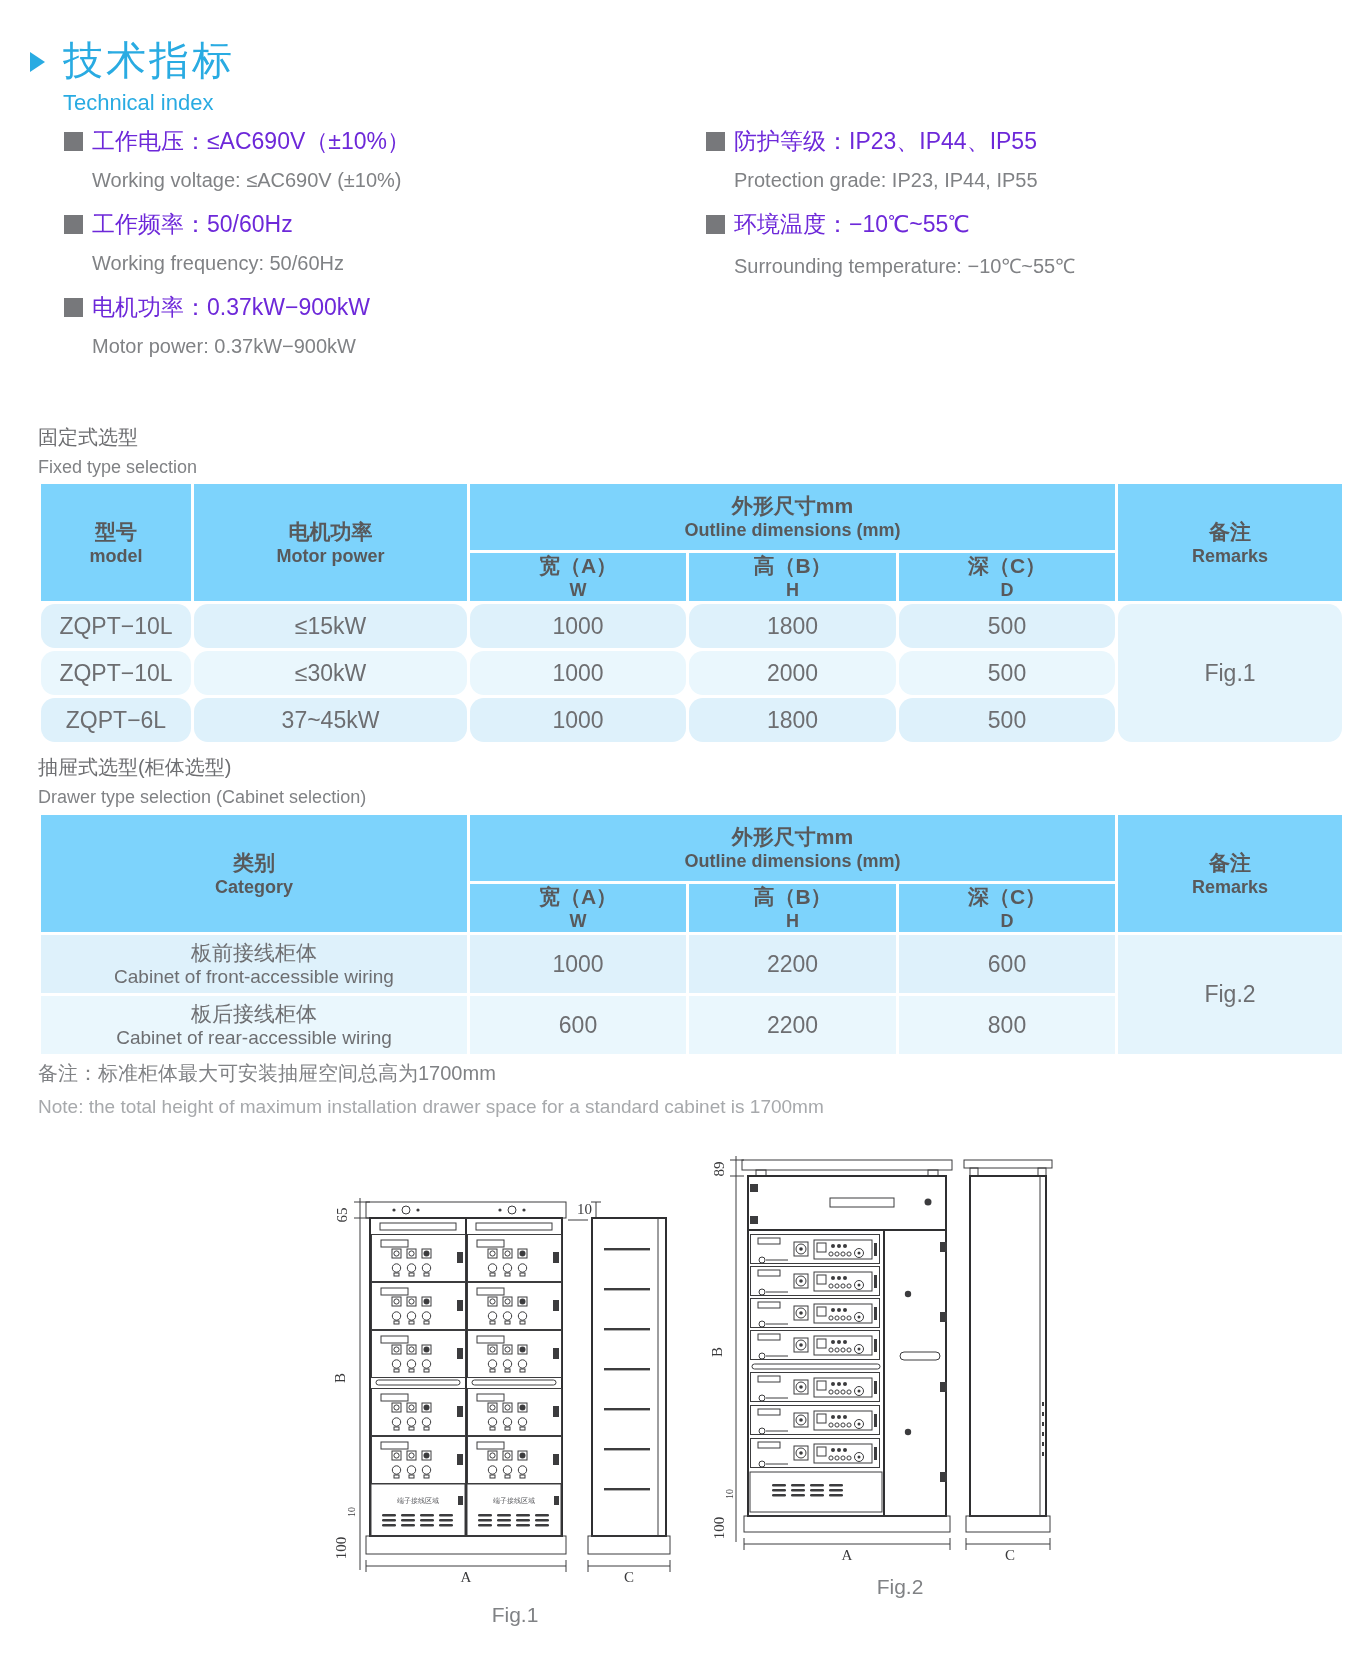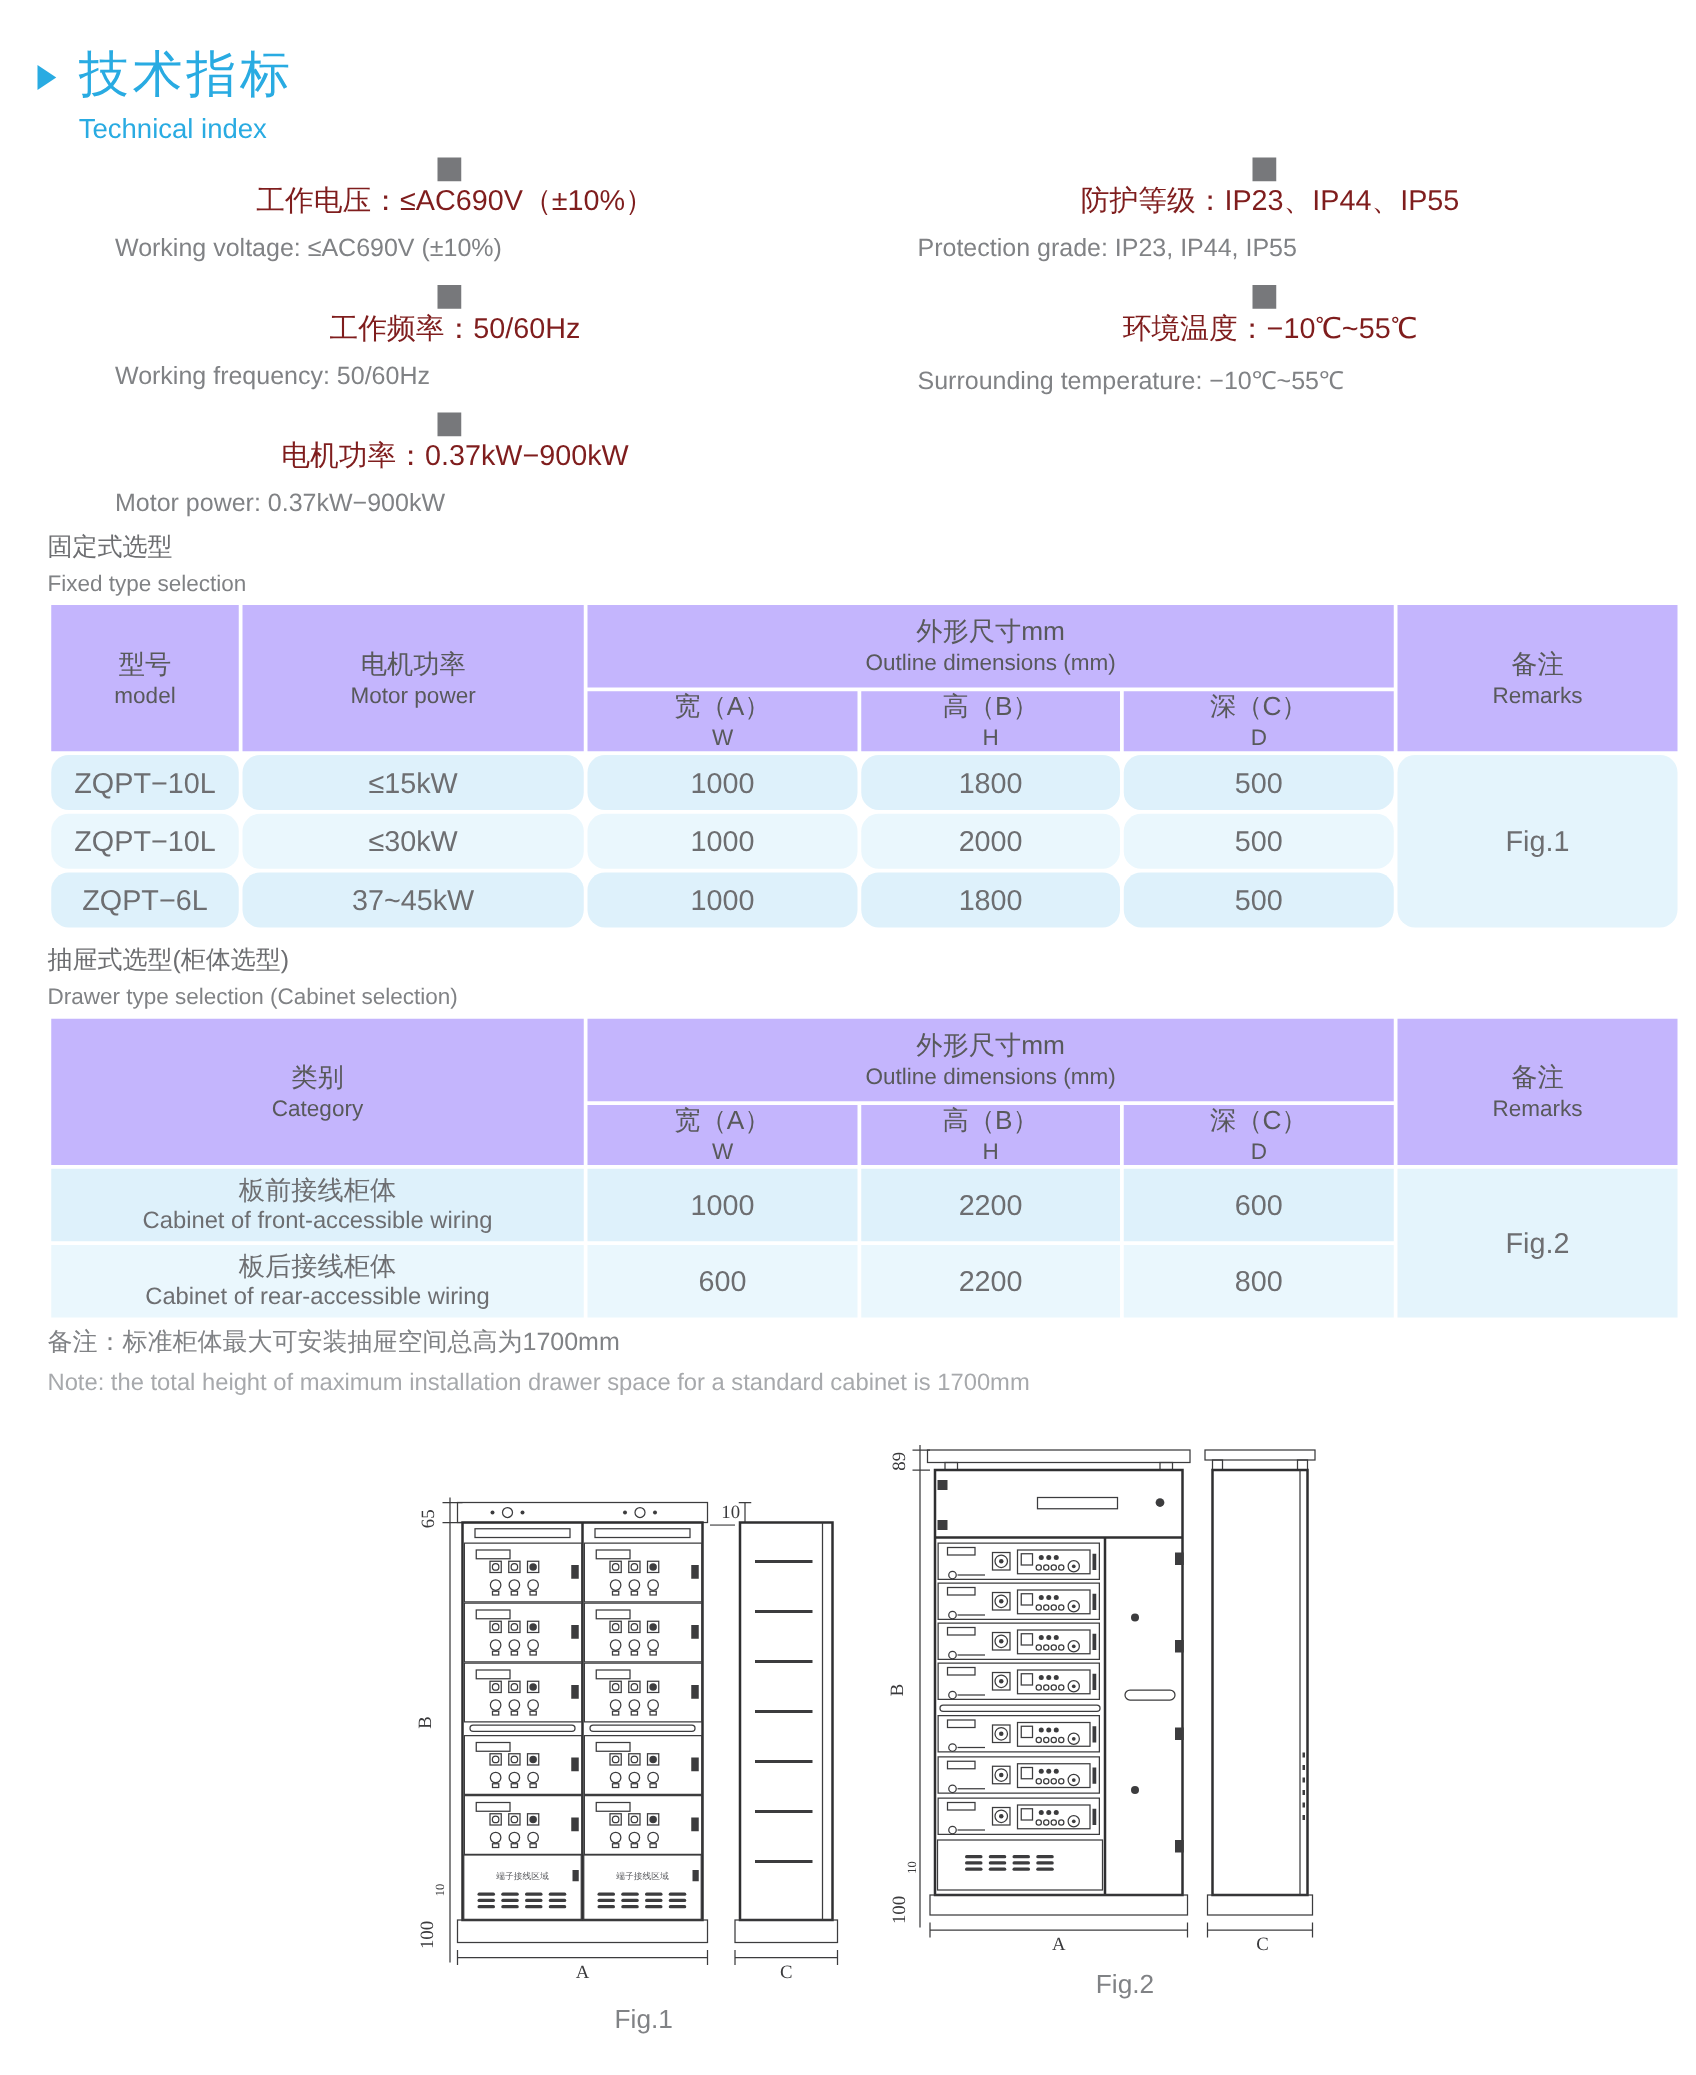--- a/index.html
+++ b/index.html
@@ -13,35 +13,35 @@
            border-bottom:10px solid transparent; margin-top:16px; }
   .title-block { margin-left:18px; }
   .title-zh { font-size:40px; color:#29abe2; letter-spacing:3px; line-height:48px; }
   .title-en { font-size:22px; color:#29abe2; margin-top:6px; }
 
   
   .spec-col { position:absolute; top:126px; }
   .spec-col.left { left:64px; width:600px; }
   .spec-col.right { left:706px; width:620px; }
   .spec-item { margin-bottom:17px; }
-  .spec-zh { display:flex; align-items:center; font-size:23px; color:#7f1d1d;flex-direction:column; }
+  .spec-zh { display:flex; align-items:center; font-size:23px; color:#6d28d9; }
   .sq { width:19px; height:19px; background:#77787b; margin-right:9px; flex:0 0 auto; }
   .spec-en { font-size:20px; color:#808285; margin:12px 0 0 28px; }
 
   .table-intro { position:absolute; left:64px; top:352px; width:900px; }
 
   .section-label { position:absolute; left:38px; }
   .section-zh { font-size:20px; color:#6d6e71; }
   .section-en { font-size:18px; color:#808285; margin-top:6px; }
 
   
   table.spec-table { position:absolute; left:38px; table-layout:fixed; width:1286px;
                      border-collapse:separate; border-spacing:3px; }
   table.spec-table th, table.spec-table td { text-align:center; vertical-align:middle; }
-  table.spec-table th { background:#c4b5fd; color:#58595b; font-weight:normal; }
+  table.spec-table th { background:#7dd3fc; color:#58595b; font-weight:bold; }
   th .zh { font-size:21px; line-height:26px; display:block; }
   th .en { font-size:18px; line-height:22px; display:block; }
   .th-top { height:66px; }
   .th-sub { height:48px; }
   #table1 td { height:44px; font-size:23px; color:#6d6e71;border-radius:14px; }
   #table2 td { height:58px; font-size:23px; color:#6d6e71; }
   td .zh { font-size:21px; line-height:25px; display:block; }
   td .en { font-size:19px; line-height:23px; display:block; }
   tr.row-dark td { background:#def1fb; }
   tr.row-light td { background:#eaf7fd; }

